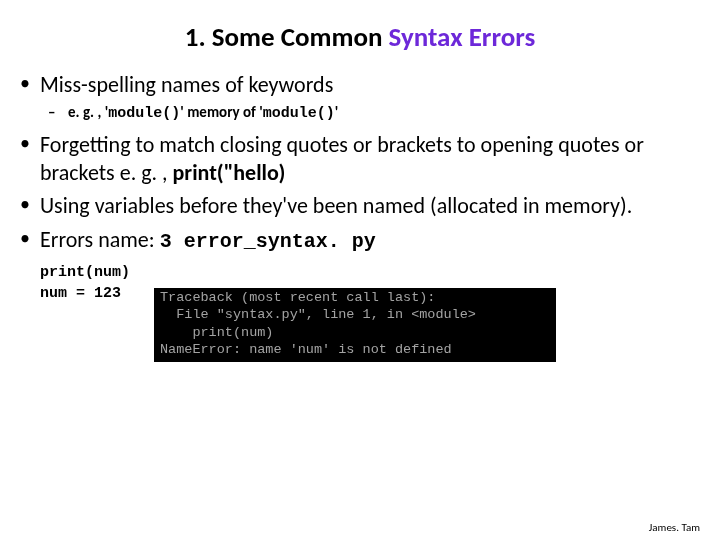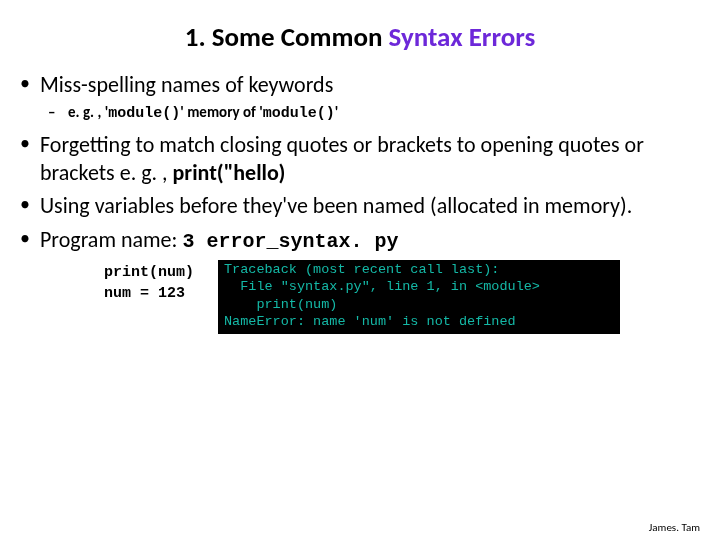--- a/index.html
+++ b/index.html
@@ -71,40 +71,40 @@
     font-size: 20px;
     font-weight: 600;
   }
   .bold { font-weight: 700; }
   .code-terminal-row {
     display: flex;
     align-items: flex-start;
     margin-top: 6px;
     margin-left: 24px;
     gap: 24px;
-    justify-content: center;
   }
   .code {
     font-family: Consolas, "Courier New", monospace;
     font-size: 15px;
     font-weight: 700;
     line-height: 1.45;
     white-space: pre;
     padding-top: 2px;
   }
   .terminal {
     background: #000;
-    color: #14b8a6;
+    color: #a3a3a3;
     font-family: "Courier New", monospace;
     font-size: 13.5px;
     line-height: 1.3;
     padding: 1px 6px 3px 6px;
     white-space: pre;
     font-weight: 500;
     min-width: 390px;
+    margin-top: 28px;
   }
   .footer {
     position: absolute;
     right: 20px;
     bottom: 6px;
     font-size: 11px;
     color: #000;
   }
 </style>
 </head>
@@ -124,21 +124,21 @@
         </li>
       </ul>
     </li>
     <li>
       <span>Forgetting to match closing quotes or brackets to opening quotes or brackets e. g. , </span><span class="bold">print("hello)</span>
     </li>
     <li>
       <span>Using variables before they've been named (allocated in memory).</span>
     </li>
     <li>
-      <span>Program name: </span><span class="mono-inline">3 error_syntax. py</span>
+      <span>Errors name: </span><span class="mono-inline">3 error_syntax. py</span>
     </li>
   </ul>
 
   <div class="code-terminal-row">
     <div class="code">print(num)
 num = 123</div>
     <div class="terminal">Traceback (most recent call last):
   File "syntax.py", line 1, in &lt;module&gt;
     print(num)
 NameError: name 'num' is not defined</div>

